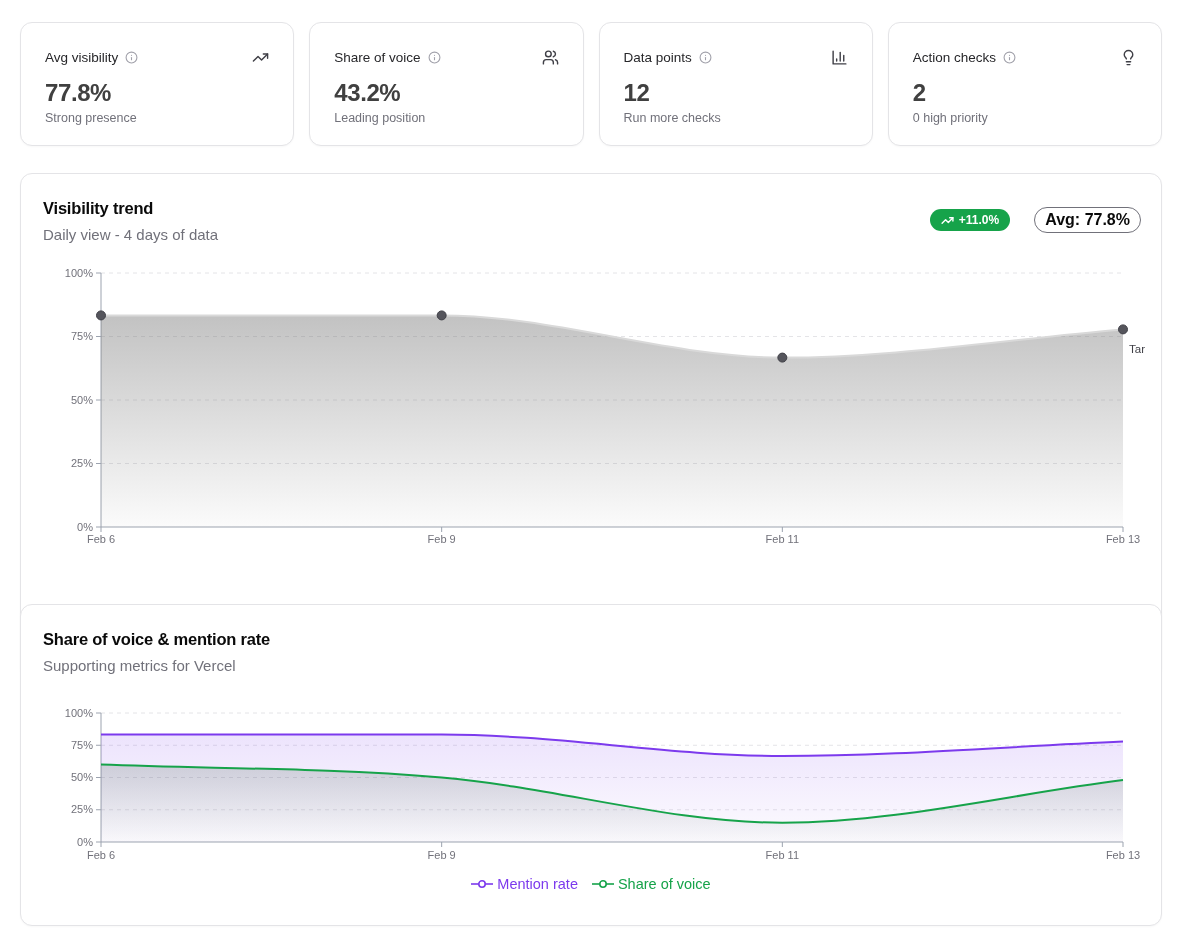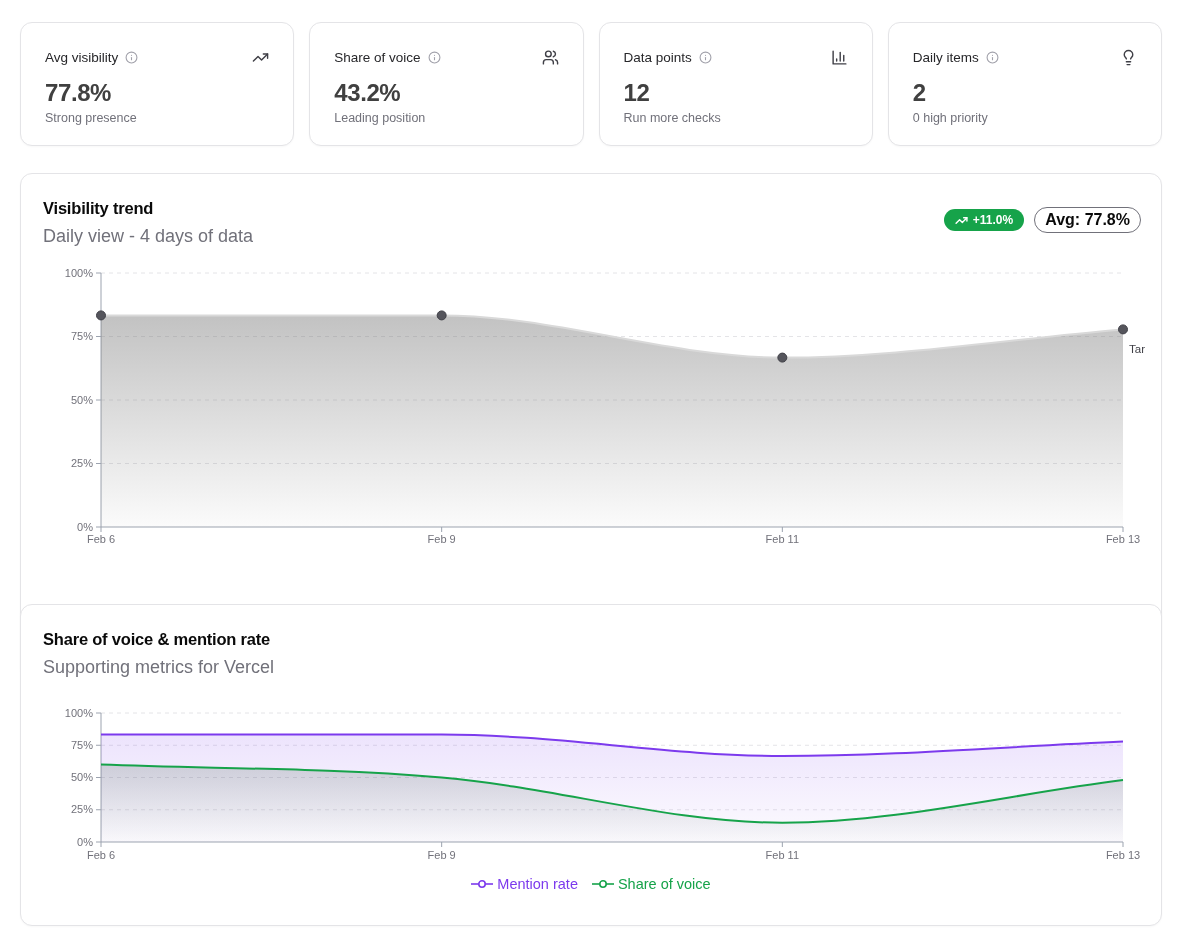--- a/index.html
+++ b/index.html
@@ -27,22 +27,22 @@
   .info-icon svg { width:13px; height:13px; stroke:#a1a1aa; display:block; }
   .corner-icon svg { width:17px; height:17px; stroke:#3f3f46; display:block; }
   .stat-value { margin-top:13px; font-size:24px; font-weight:700;
     letter-spacing:-0.4px; color:#404040; }
   .stat-sub { margin-top:4px; font-size:12.5px; color:#71717a; }
   
   #card-visibility { left:20px; top:173px; width:1142px; height:506px; }
   #card-sov        { left:20px; top:604px; width:1142px; height:322px; }
   .chart-header { position:absolute; left:22px; top:25px; }
   .chart-title { font-size:16.5px; font-weight:700; color:#0a0a0a; letter-spacing:-0.2px; }
-  .chart-subtitle { margin-top:8px; font-size:18px; color:#71717a; }
-  .badges { position:absolute; top:33px; right:20px; display:flex; gap:10px; align-items:center; }
+  .chart-subtitle { margin-top:8px; font-size:15px; color:#71717a; }
+  .badges { position:absolute; top:33px; right:20px; display:flex; gap:24px; align-items:center; }
   .badge-green { display:flex; align-items:center; gap:5px; color:#fff;
     font-size:12px; font-weight:700; padding:4px 11px; border-radius:999px; }
   .badge-green svg { width:13px; height:13px; stroke:#fff; }
   .badge-outline { border:1.2px solid #71717a; color:#0a0a0a; font-size:16px;
     font-weight:700; padding:3px 10px; border-radius:999px; background:#fff; }
   .chart-svg { position:absolute; left:0; }
   #chart-visibility { top:88px; }
   #chart-sov { top:97px; }
   svg text.tick { font-size:11px; fill:#71717a; font-family:"Liberation Sans",sans-serif; }
   svg text.anno { font-size:11.5px; fill:#3f3f46; font-family:"Liberation Sans",sans-serif; }
@@ -126,21 +126,21 @@
           </svg>
       </span>
     </div>
     <div class="stat-value">12</div>
     <div class="stat-sub">Run more checks</div>
   </div>
 
   <div class="stat-card">
     <div class="stat-head">
       <div class="stat-label-wrap">
-        <span class="stat-label">Daily items</span>
+        <span class="stat-label">Action checks</span>
         <span class="info-icon">
           <svg viewBox="0 0 24 24" fill="none" stroke-width="2" stroke-linecap="round">
               <circle cx="12" cy="12" r="10"></circle>
               <path d="M12 16v-4"></path>
               <path d="M12 8h.01"></path>
             </svg>
         </span>
       </div>
       <span class="corner-icon">
         <svg viewBox="0 0 24 24" fill="none" stroke-width="2" stroke-linecap="round" stroke-linejoin="round">

